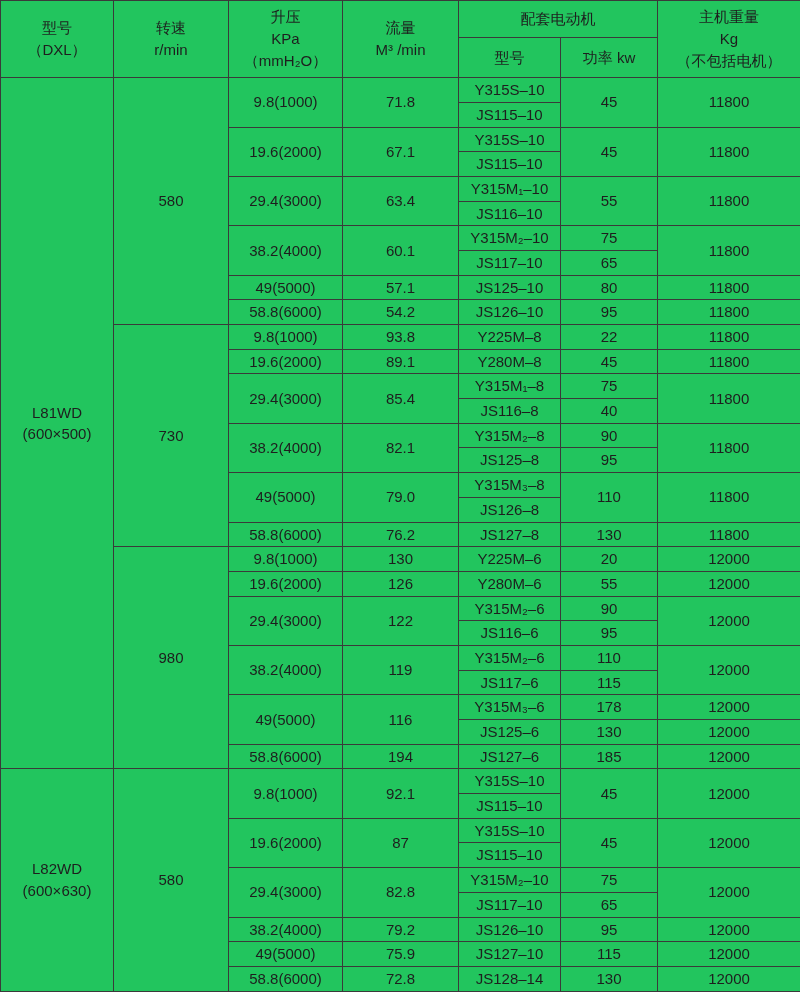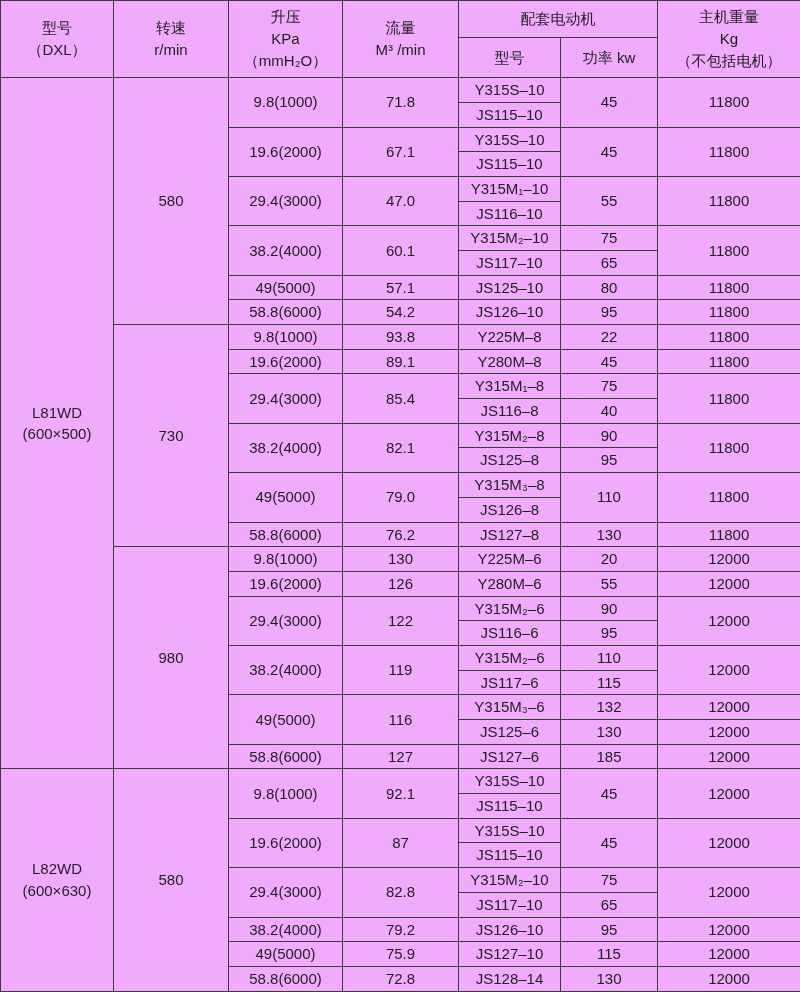--- a/index.html
+++ b/index.html
@@ -13,21 +13,21 @@
     overflow: hidden;
   }
   table.spec {
     border-collapse: collapse;
     table-layout: fixed;
     width: 800px;
     height: 992px;
     font-family: "Liberation Sans", "DejaVu Sans", sans-serif;
     font-size: 15px;
     color: #1e1e1e;
-    background: #f0abfc;
+    background: #22c55e;
   }
   table.spec td {
     border: 1px solid #3a3a3a;
     text-align: center;
     vertical-align: middle;
     padding: 0 2px;
     white-space: pre-line;
     line-height: 1.45;
     overflow: hidden;
   }
@@ -89,21 +89,21 @@
     <td rowspan="2">67.1</td>
     <td>Y315S–10</td>
     <td rowspan="2">45</td>
     <td rowspan="2">11800</td>
   </tr>
   <tr class="brow">
     <td>JS115–10</td>
   </tr>
   <tr class="brow">
     <td rowspan="2">29.4(3000)</td>
-    <td rowspan="2">47.0</td>
+    <td rowspan="2">63.4</td>
     <td>Y315M₁–10</td>
     <td rowspan="2">55</td>
     <td rowspan="2">11800</td>
   </tr>
   <tr class="brow">
     <td>JS116–10</td>
   </tr>
   <tr class="brow">
     <td rowspan="2">38.2(4000)</td>
     <td rowspan="2">60.1</td>
@@ -219,31 +219,31 @@
     <td rowspan="2">12000</td>
   </tr>
   <tr class="brow">
     <td>JS117–6</td>
     <td>115</td>
   </tr>
   <tr class="brow">
     <td rowspan="2">49(5000)</td>
     <td rowspan="2">116</td>
     <td>Y315M₃–6</td>
-    <td>132</td>
+    <td>178</td>
     <td>12000</td>
   </tr>
   <tr class="brow">
     <td>JS125–6</td>
     <td>130</td>
     <td>12000</td>
   </tr>
   <tr class="brow">
     <td>58.8(6000)</td>
-    <td>127</td>
+    <td>194</td>
     <td>JS127–6</td>
     <td>185</td>
     <td>12000</td>
   </tr>
 
   <tr class="brow">
     <td rowspan="9">L82WD
 (600×630)</td>
     <td rowspan="9">580</td>
     <td rowspan="2">9.8(1000)</td>

